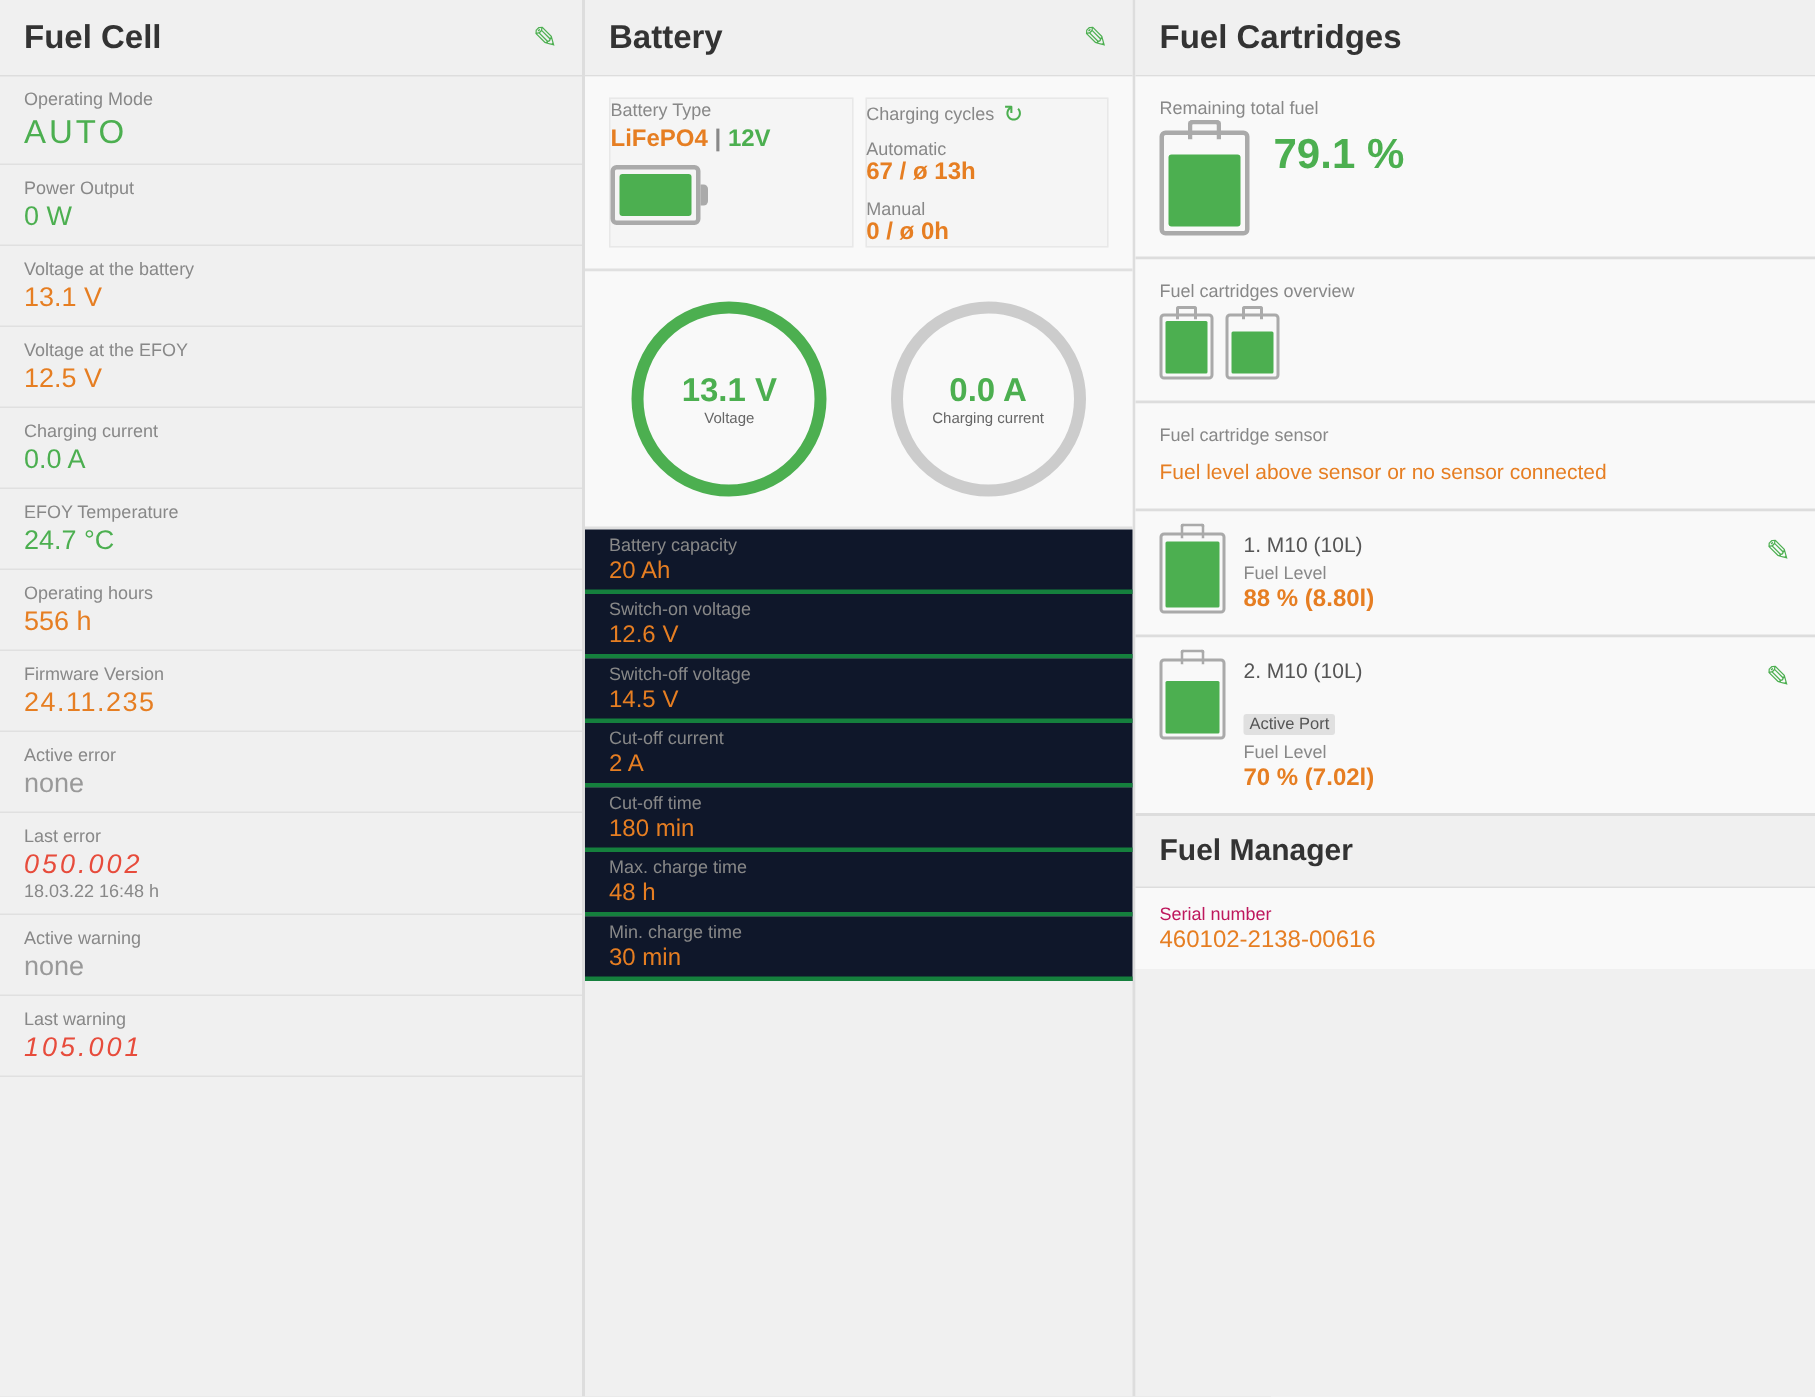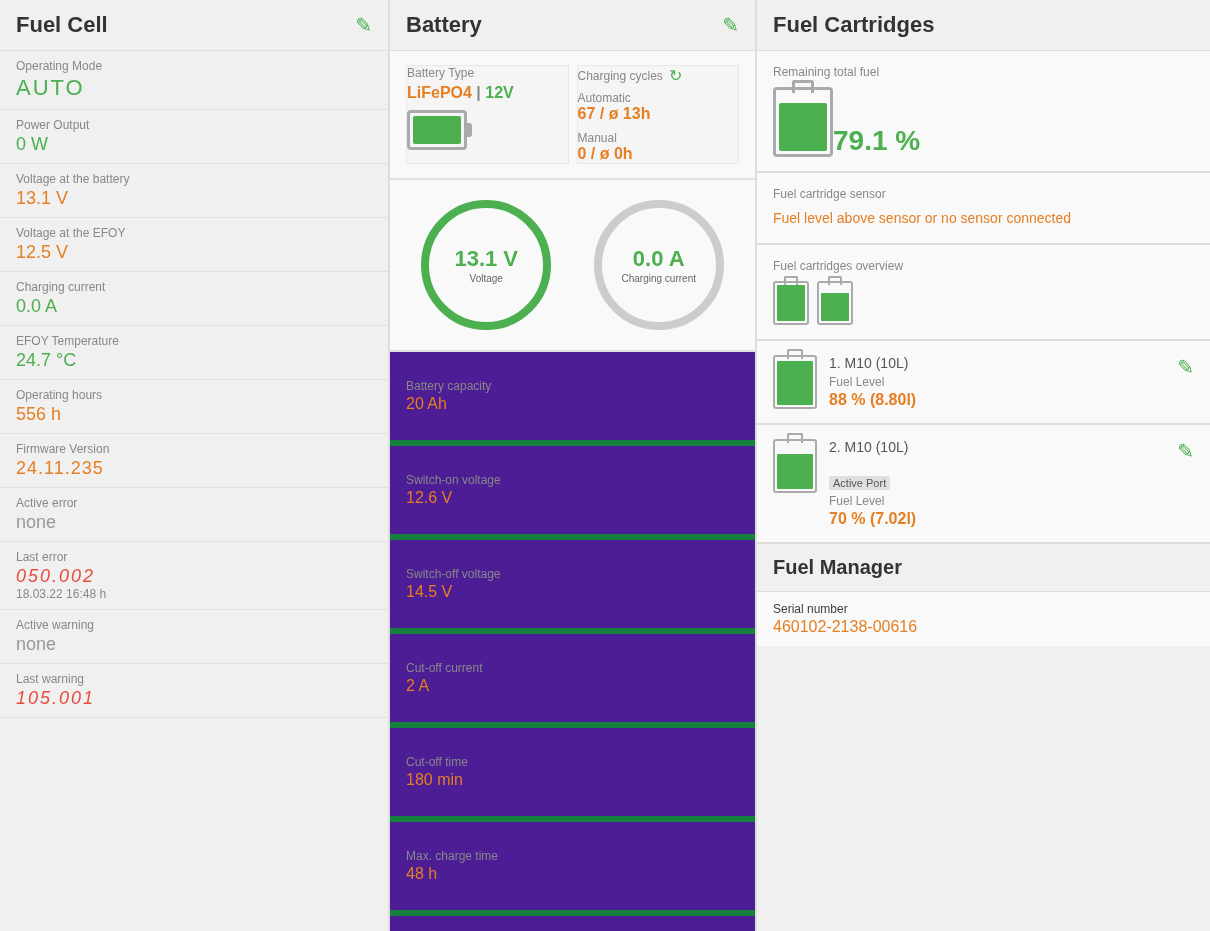--- a/index.html
+++ b/index.html
@@ -218,23 +218,23 @@
     }
 
     .gauge-sub {
       font-size: 10px;
       color: #666;
       text-align: center;
     }
 
     
     .settings-row {
-      padding: 27px 16px;
-      border-bottom: 6px solid #15803d;
-      background: #4c1d95;
+      padding: 3px 16px;
+      border-bottom: 3px solid #15803d;
+      background: #0f172a;
     }
 
     .settings-label {
       font-size: 12px;
       color: #888;
       margin-bottom: 2px;
     }
 
     .settings-value {
       font-size: 16px;
@@ -251,21 +251,22 @@
 
     .right-card-title {
       font-size: 12px;
       color: #888;
       margin-bottom: 8px;
     }
 
     
     .fuel-display {
       display: flex;
-      align-items: flex-end;
+      align-items: flex-start;
+      gap: 16px;
     }
 
     
     .fuel-cart-large {
       width: 60px;
       height: 70px;
       border: 3px solid #aaa;
       border-radius: 4px;
       position: relative;
       display: flex;
@@ -416,21 +417,21 @@
       color: #333;
     }
 
     .serial-card {
       padding: 10px 16px;
       background: #f9f9f9;
     }
 
     .serial-label {
       font-size: 12px;
-      color: #404040;
+      color: #be185d;
       margin-bottom: 2px;
     }
 
     .serial-value {
       font-size: 16px;
       color: #e67e22;
       font-weight: 500;
     }
 
     
@@ -615,34 +616,34 @@
       <div class="right-card-title">Remaining total fuel</div>
       <div class="fuel-display">
         <div class="fuel-cart-large">
           <div class="fill"></div>
         </div>
         <div class="fuel-percent">79.1 %</div>
       </div>
     </div>
 
     <div class="right-card">
-      <div class="right-card-title">Fuel cartridge sensor</div>
-      <div class="sensor-warning">Fuel level above sensor or no sensor connected</div>
-    </div>
-
-    <div class="right-card">
       <div class="right-card-title">Fuel cartridges overview</div>
       <div class="small-carts">
         <div class="small-cart">
           <div class="fill" style="height:88%;"></div>
         </div>
         <div class="small-cart">
           <div class="fill" style="height:70%;"></div>
         </div>
       </div>
+    </div>
+
+    <div class="right-card">
+      <div class="right-card-title">Fuel cartridge sensor</div>
+      <div class="sensor-warning">Fuel level above sensor or no sensor connected</div>
     </div>
 
     <div class="right-card">
       <div class="right-card-with-edit">
         <div class="cart-detail">
           <div class="cart-medium">
             <div class="fill" style="height:88%;"></div>
           </div>
           <div class="cart-info">
             <div class="cart-name">1. M10 (10L)</div>

